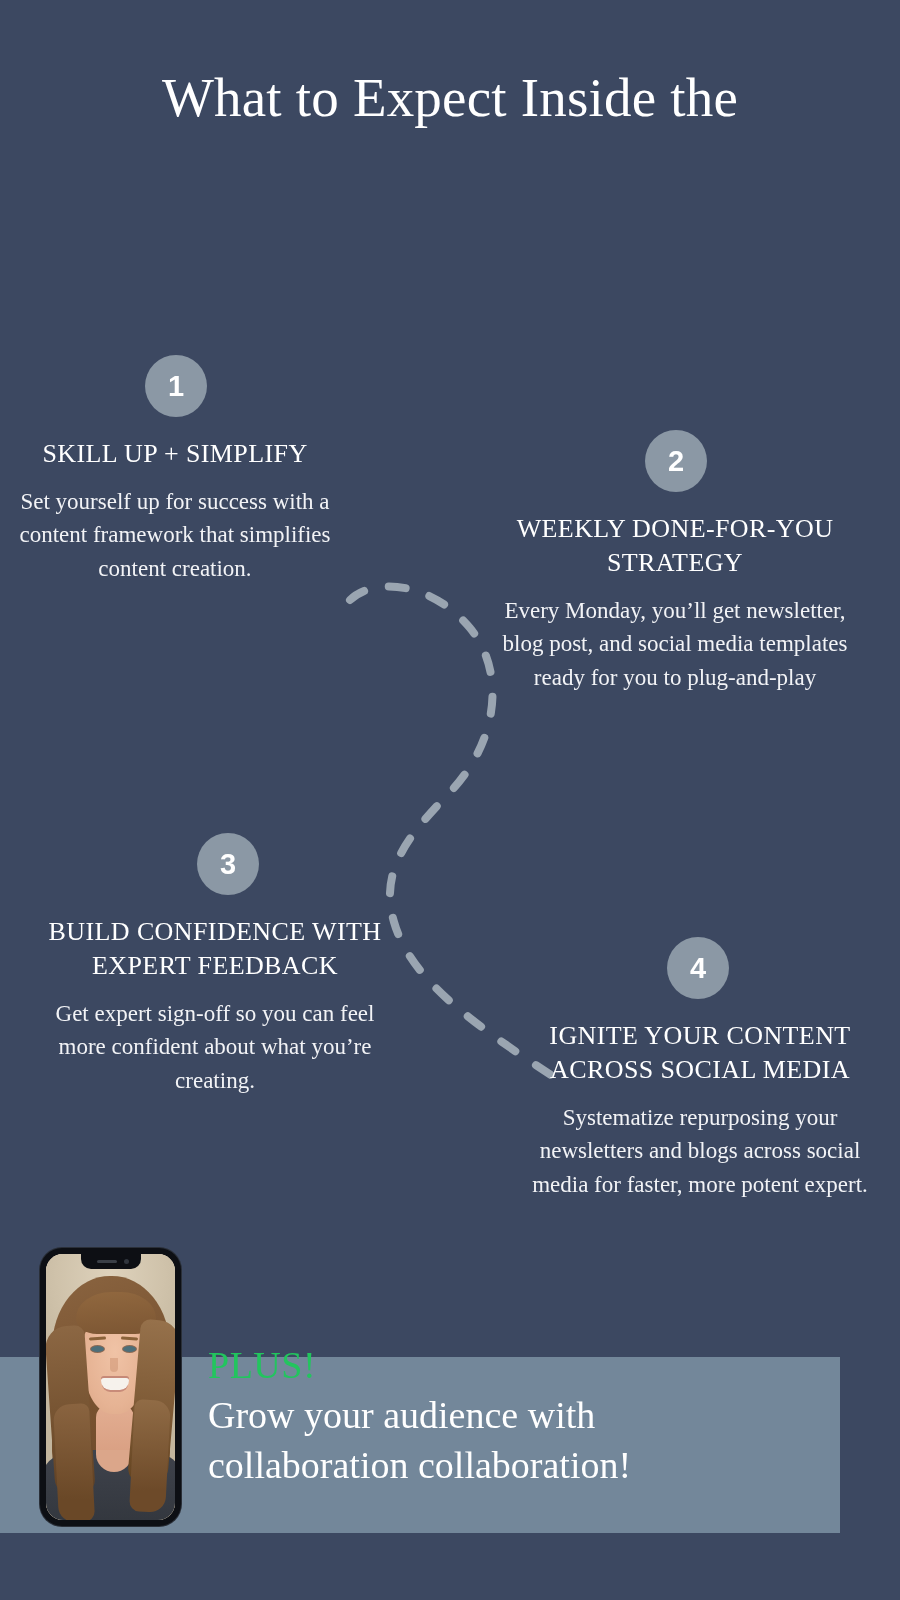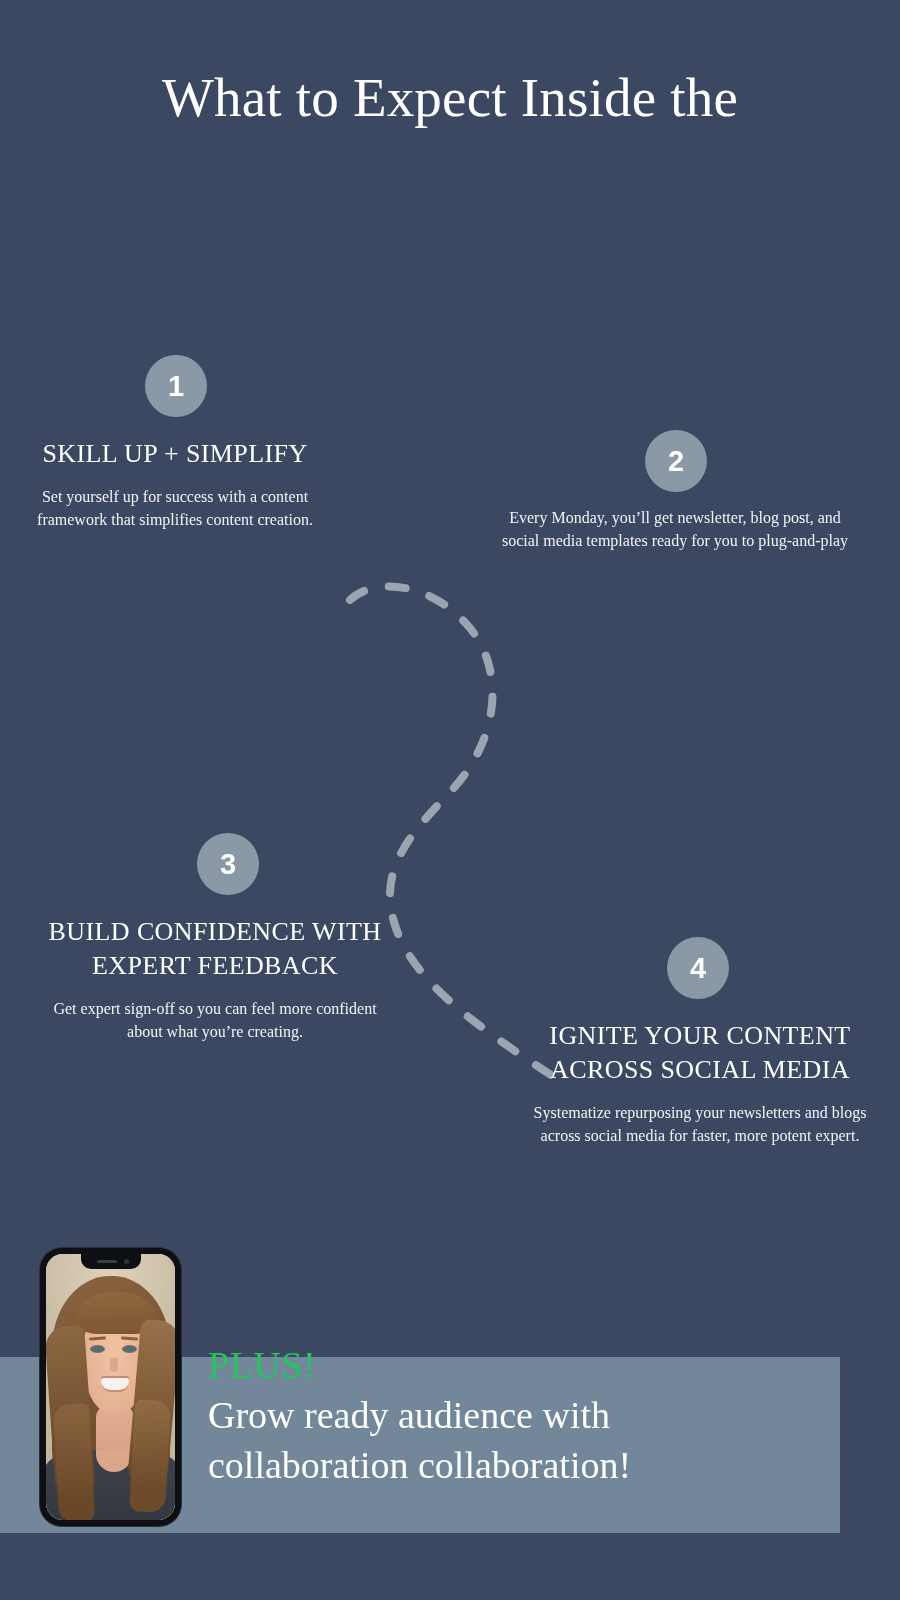--- a/index.html
+++ b/index.html
@@ -73,21 +73,21 @@
     font-weight: 400;
     font-size: 26px;
     line-height: 1.30;
     letter-spacing: 0.4px;
     margin-top: 20px;
   }
   .step-body {
     color: #f2f3f6;
     font-family: "Liberation Serif", "DejaVu Serif", serif;
     font-weight: 400;
-    font-size: 16px;
+    font-size: 23px;
     line-height: 1.46;
     margin-top: 14px;
   }
 
   
   #step-1 { left: 10px;  top: 355px; width: 330px; }
   #step-1 .badge { margin-left: 135px; }
   #step-2 { left: 495px; top: 430px; width: 360px; }
   #step-2 .badge { margin-left: 150px; }
   #step-3 { left: 35px;  top: 833px; width: 360px; }
@@ -270,39 +270,40 @@
   </svg>
 
   <div class="step" id="step-1">
     <div class="badge">1</div>
     <div class="step-title">SKILL UP + SIMPLIFY</div>
     <div class="step-body">Set yourself up for success with a content framework that simplifies content creation.</div>
   </div>
 
   <div class="step" id="step-2">
     <div class="badge">2</div>
+    <div class="step-title">WEEKLY DONE-FOR-YOU  STRATEGY</div>
     <div class="step-body">Every Monday, you’ll get newsletter, blog post, and social media templates ready for you to plug-and-play</div>
   </div>
 
   <div class="step" id="step-3">
     <div class="badge">3</div>
     <div class="step-title">BUILD CONFIDENCE WITH EXPERT FEEDBACK</div>
     <div class="step-body">Get expert sign-off so you can feel more confident about what you’re creating.</div>
   </div>
 
   <div class="step" id="step-4">
     <div class="badge">4</div>
     <div class="step-title">IGNITE YOUR CONTENT ACROSS SOCIAL MEDIA</div>
     <div class="step-body">Systematize repurposing your newsletters and blogs across social media for faster, more potent expert.</div>
   </div>
 
   <div class="banner"></div>
   <div class="banner-text">
     <span class="plus">PLUS!</span>
-    <span class="banner-line">Grow ready audience with</span>
+    <span class="banner-line">Grow your audience with</span>
     <span class="banner-line">collaboration collaboration!</span>
   </div>
 
   <div class="phone">
     <div class="phone-screen" aria-label="headshot-photo-of-smiling-woman">
       <div class="ph-bg"></div>
       <div class="ph-hair-back"></div>
       <div class="ph-neck"></div>
       <div class="ph-face"></div>
       <div class="ph-fringe"></div>

